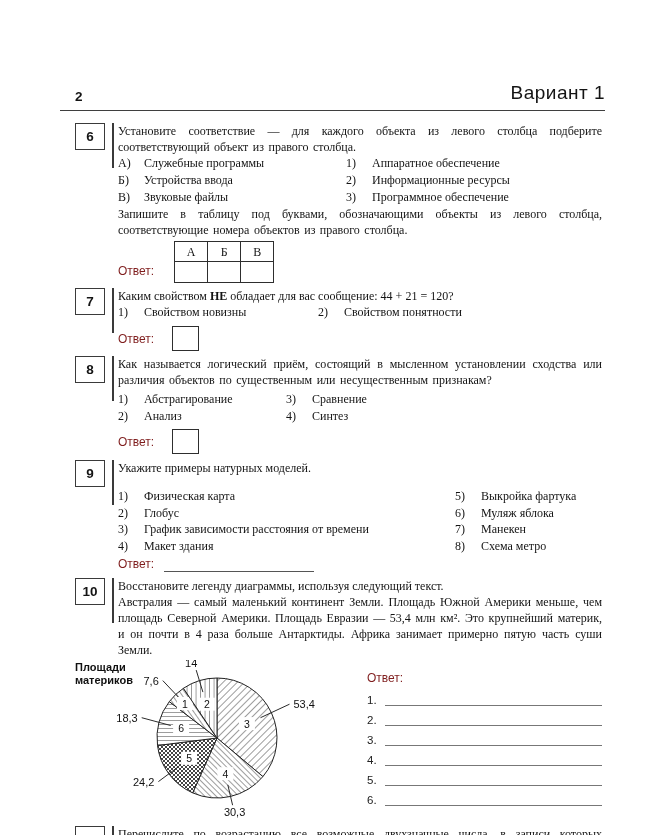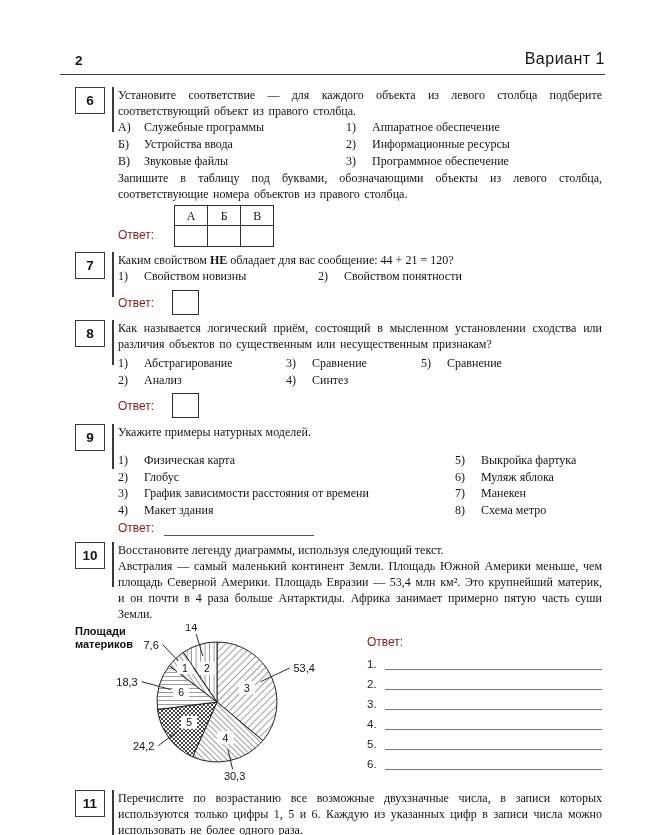--- a/index.html
+++ b/index.html
@@ -10,21 +10,21 @@
     position:relative;
   }
   
   .header {
     margin:0 45px 0 60px; padding:50px 0 6px 0;
     border-bottom:1.6px solid #3f3f3f;
     display:flex; justify-content:space-between; align-items:flex-end;
     font-family:"Liberation Sans", sans-serif;
   }
   .page-num { font-weight:bold; font-size:13.5px; margin-left:15px; }
-  .variant  { font-size:16px; letter-spacing:.5px; }
+  .variant  { font-size:19px; letter-spacing:.5px;margin-top:32px; }
 
   .content { margin:0 48px 0 75px; }
 
   
   .q { position:relative; display:flex; }
   .qnum {
     width:30px; height:27px; flex-shrink:0;
     border:1.6px solid #3a3a3a;
     display:flex; align-items:center; justify-content:center;
     font-family:"Liberation Sans", sans-serif; font-weight:bold; font-size:13.5px;
@@ -145,21 +145,20 @@
       <div class="qnum">
         <span>8</span>
       </div>
       <div class="qbody">
         <div class="just">Как называется логический приём, состоящий в мысленном установлении сходства или различия объектов по существенным или несущественным признакам?</div>
         <div class="opts3">
           <div><span class="opt-m">1)</span><span>Абстрагирование</span></div>
           <div><span class="opt-m">2)</span><span>Анализ</span></div>
           <div><span class="opt-m">3)</span><span>Сравнение</span></div>
           <div><span class="opt-m">4)</span><span>Синтез</span></div>
-          <div><span class="opt-m">5)</span><span>Сравнение</span></div>
         </div>
         <div class="ans-box-row">
           <span class="ans-label">Ответ:</span>
           <div class="ans-box"></div>
         </div>
       </div>
     </div>
 
     <div class="q mt6">
       <div class="qnum">

